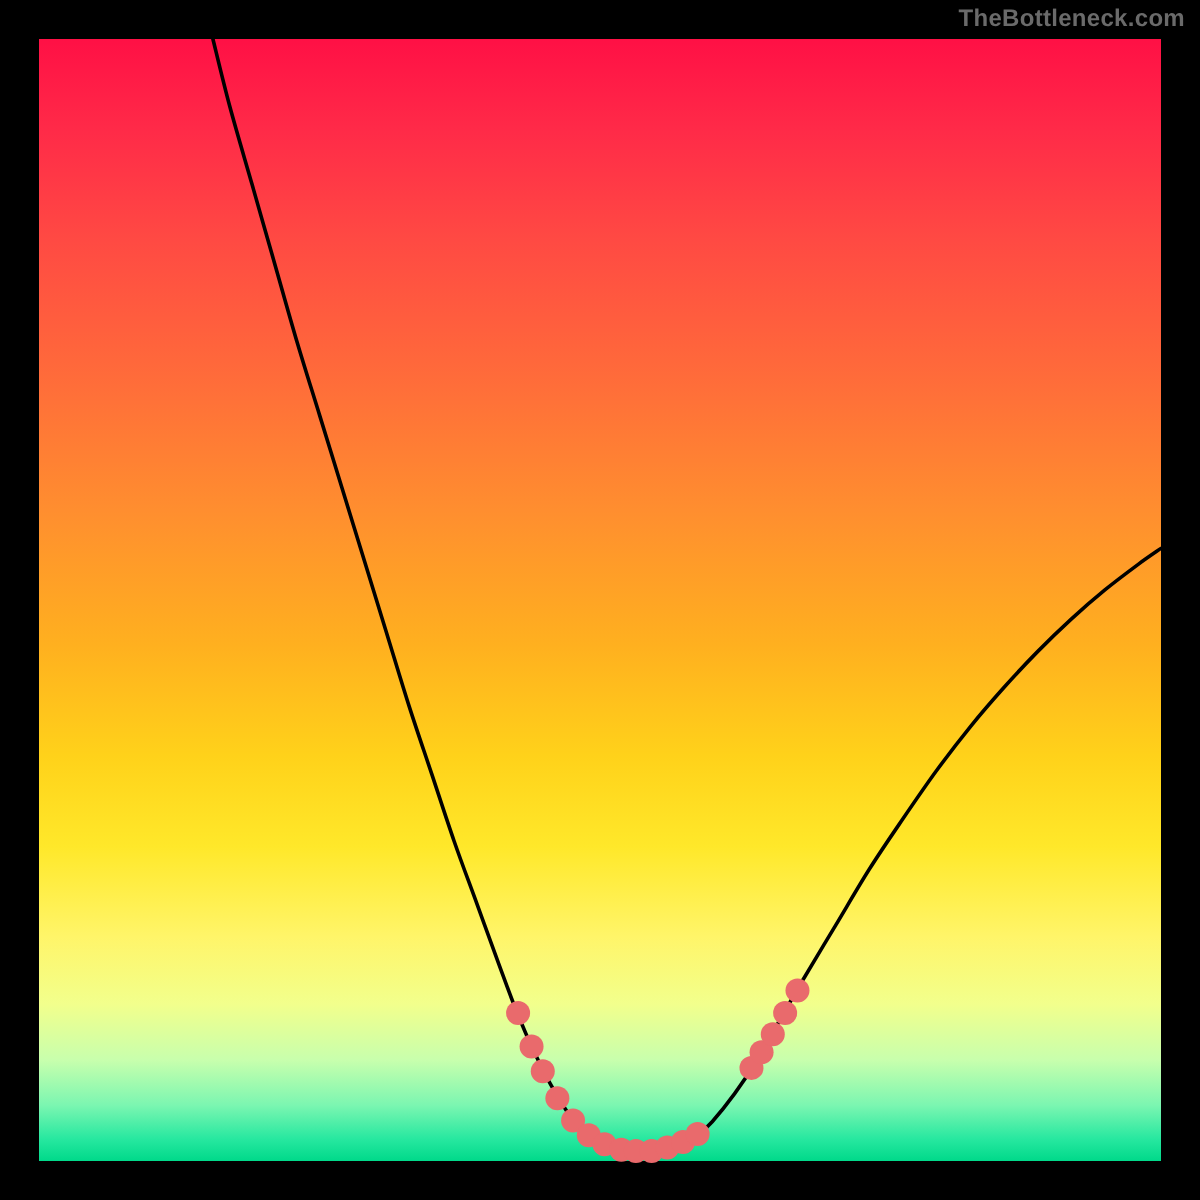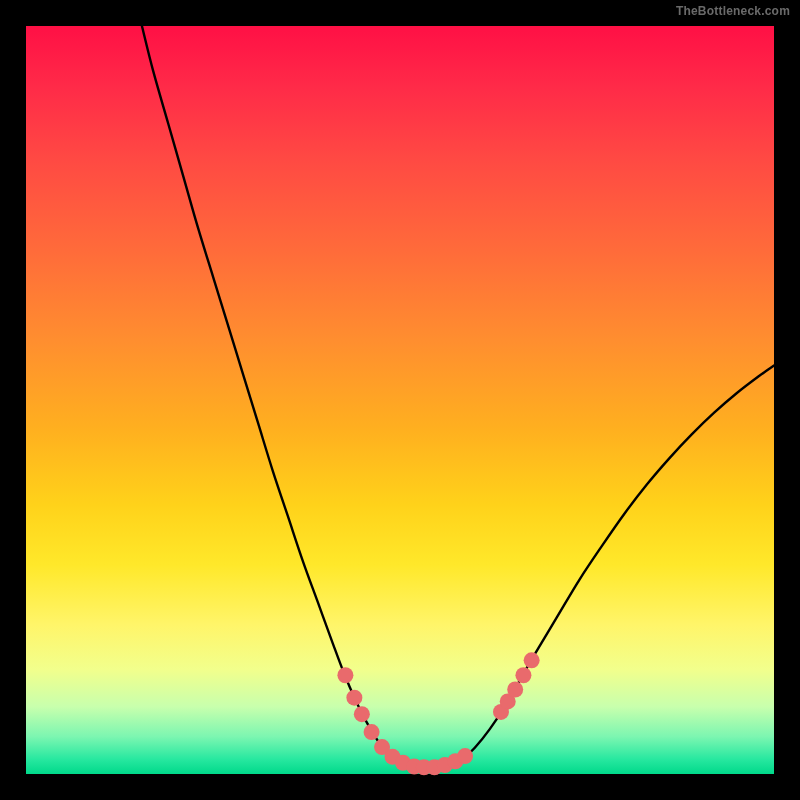--- a/index.html
+++ b/index.html
@@ -41,21 +41,21 @@
       #7cf6b1 95%,
       #28e8a0 98%,
       #00d98a 100%
     );
   }
   .watermark {
     position: absolute;
     top: 4px;
     right: 10px;
     color: #6a6a6a;
-    font-size: 12px;
+    font-size: 16px;
     font-weight: 600;
     letter-spacing: 0.2px;
     user-select: none;
   }
   svg.curves {
     position: absolute;
     left: 0;
     top: 0;
     width: 748px;
     height: 748px;

